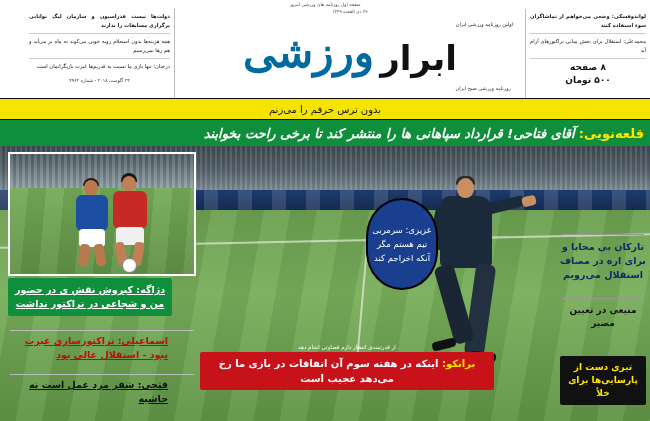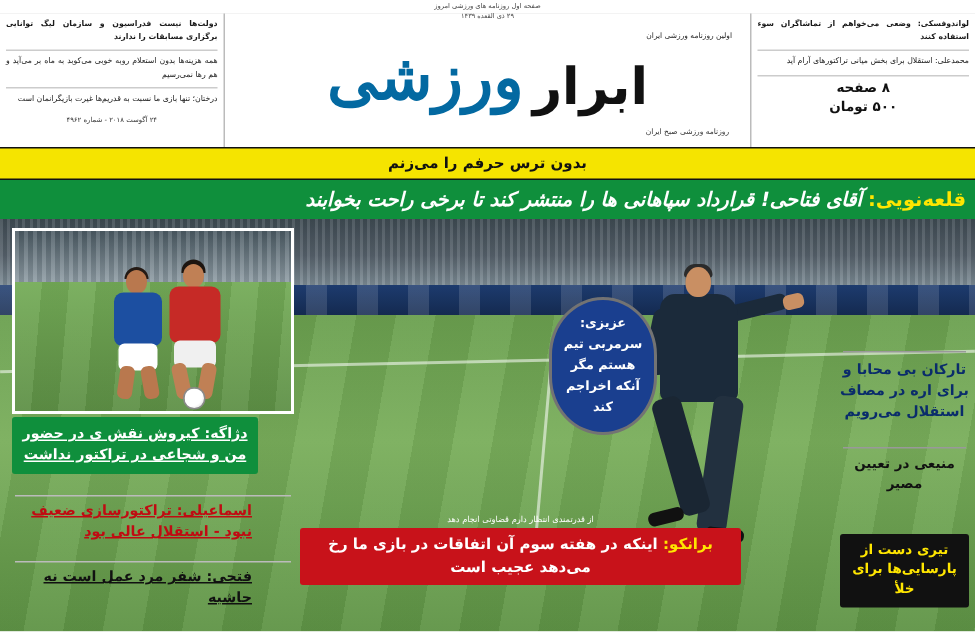--- a/index.html
+++ b/index.html
@@ -43,21 +43,21 @@
     display: flex;
     flex-direction: row;
     background: #ffffff;
     box-sizing: border-box;
   }
   .mh-col {
     box-sizing: border-box;
     padding: 3px 4px;
   }
   .mh-right {
-    width: 150px;
+    width: 125px;
     border-left: 1px solid #bbb;
   }
   .mh-mid {
     width: 350px;
     position: relative;
     display: flex;
     align-items: center;
     justify-content: center;
   }
   .mh-left {
@@ -158,21 +158,21 @@
     background: #f5e400;
     border-top: 1px solid #111;
     border-bottom: 1px solid #111;
     box-sizing: border-box;
     display: flex;
     align-items: center;
     justify-content: center;
   }
   .yellow-bar-text {
     font-size: 10px;
-    font-weight: bold;
+    font-weight: normal;
     color: #111;
   }
 
   
   .green-bar {
     position: absolute;
     left: 0; top: 120px;
     width: 650px; height: 26px;
     background: #0f8f3c;
     display: flex;
@@ -456,25 +456,25 @@
   }
 
   
   .callout {
     position: absolute;
     right: 212px;
     top: 198px;
     width: 72px;
     height: 92px;
     background: #1a3f8f;
-    border: 2px solid #737373;
+    border: 2px solid #000000;
     border-radius: 50% / 42%;
     color: #ffffff;
     font-size: 8.5px;
-    font-weight: bold;
+    font-weight: normal;
     line-height: 14px;
     text-align: center;
     display: flex;
     align-items: center;
     justify-content: center;
     padding: 4px;
     box-sizing: border-box;
   }
 
   
@@ -591,21 +591,21 @@
       <div class="b"></div>
       <div class="sh"></div>
       <div class="lg1"></div>
       <div class="lg2"></div>
     </div>
     <div class="lp-ball"></div>
   </div>
 
   <div class="lc-block lc-green">دژاگه: کیروش نقش ی در حضور من و شجاعی در تراکتور نداشت</div>
   <div class="lc-sep" style="top:330px"></div>
-  <div class="lc-block lc-white">اسماعیلی: تراکتورسازی ضعیف نبود - استقلال عالی بود</div>
+  <div class="lc-block lc-white">اسماعیلی: تراکتورسازی غیرت نبود - استقلال عالی بود</div>
   <div class="lc-sep" style="top:374px"></div>
   <div class="lc-block lc-white2">فتحی: شفر مرد عمل است نه حاشیه</div>
 
   <div class="rc-sep" style="top:234px"></div>
   <div class="rc-block rc-2">تارکان بی محابا و برای اره در مصاف استقلال می‌رویم</div>
   <div class="rc-sep" style="top:298px"></div>
   <div class="rc-block rc-4">تیری دست از پارسایی‌ها برای خلأ</div>
   <div class="rc-block rc-3">منیعی در تعیین مصیر</div>
 
   <div class="callout">عزیزی: سرمربی تیم هستم مگر آنکه اخراجم کند</div>

